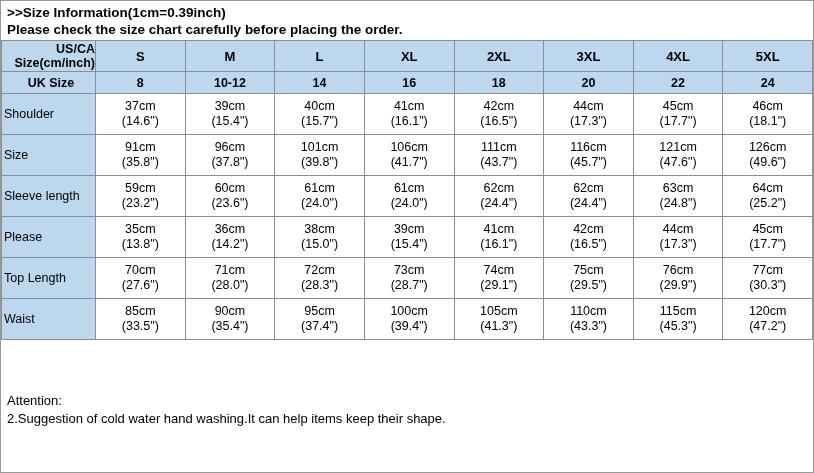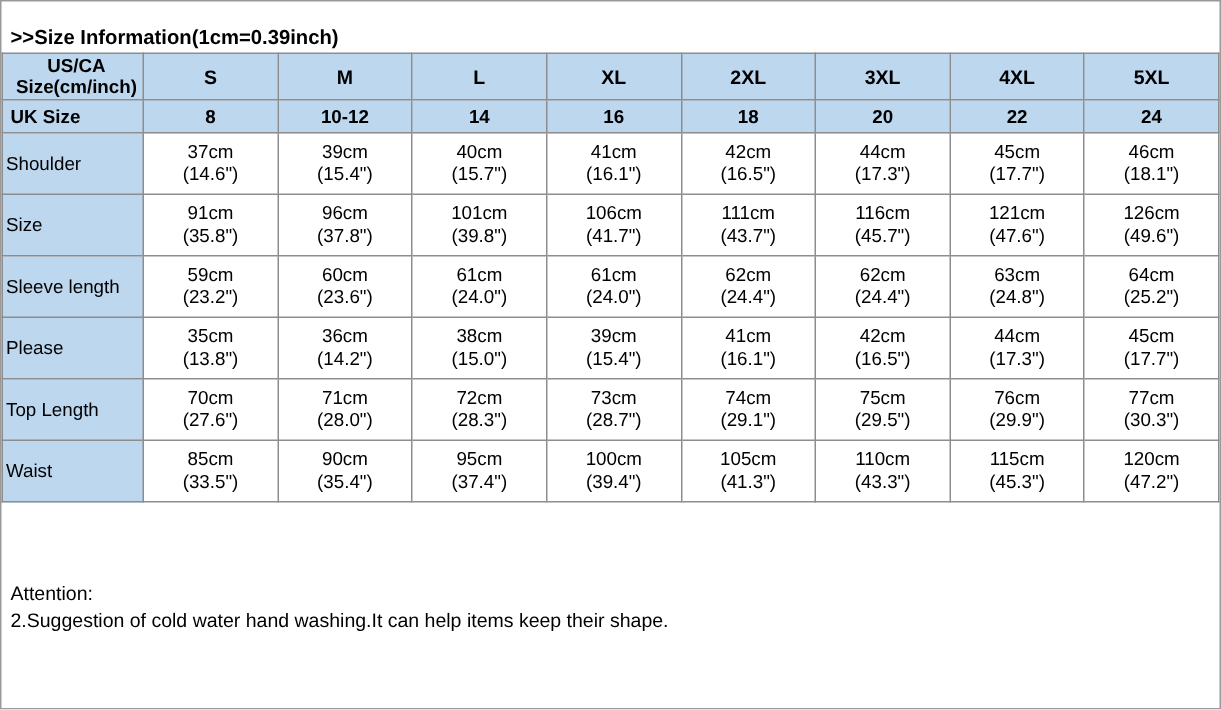--- a/index.html
+++ b/index.html
@@ -18,21 +18,20 @@
     width: 814px;
     height: 473px;
     box-sizing: border-box;
     border: 1px solid #999999;
     background: #ffffff;
     display: flex;
     flex-direction: column;
   }
   .header-block {
     padding: 3px 16px 2px 6px;
-    margin-top: 12px;
   }
   .header-line {
     font-size: 13.5px;
     font-weight: bold;
     line-height: 17px;
     white-space: nowrap;
   }
   table.size-table {
     border-collapse: collapse;
     table-layout: fixed;
@@ -48,33 +47,33 @@
   .col-label {
     width: 94px;
   }
   .head-row th {
     background: #bdd7ee;
     font-weight: bold;
     height: 30px;
     font-size: 13px;
   }
   .head-row th.label-cell {
-    text-align: center;
+    text-align: right;
     padding-left: 5px;
     line-height: 14px;
     font-size: 12.5px;
   }
   .sub-row td {
     background: #bdd7ee;
     font-weight: bold;
     height: 21px;
     font-size: 12.5px;
   }
   .sub-row td.label-cell {
-    text-align: left;
+    text-align: center;
     padding-left: 5px;
   }
   .data-row td.label-cell {
     background: #bdd7ee;
     text-align: left;
     padding-left: 2px;
     font-size: 12.5px;
     font-weight: normal;
   }
   .data-row td.val-cell {
@@ -99,20 +98,21 @@
     white-space: normal;
   }
 </style>
 </head>
 <body>
 
 <div class="sheet">
 
   <div class="header-block">
     <div class="header-line">&gt;&gt;Size Information(1cm=0.39inch)</div>
+    <div class="header-line">Please check the size chart carefully before placing the order.</div>
   </div>
 
   <table class="size-table">
     <colgroup>
       <col class="col-label">
       <col>
         <col>
         <col>
         <col>
         <col>

